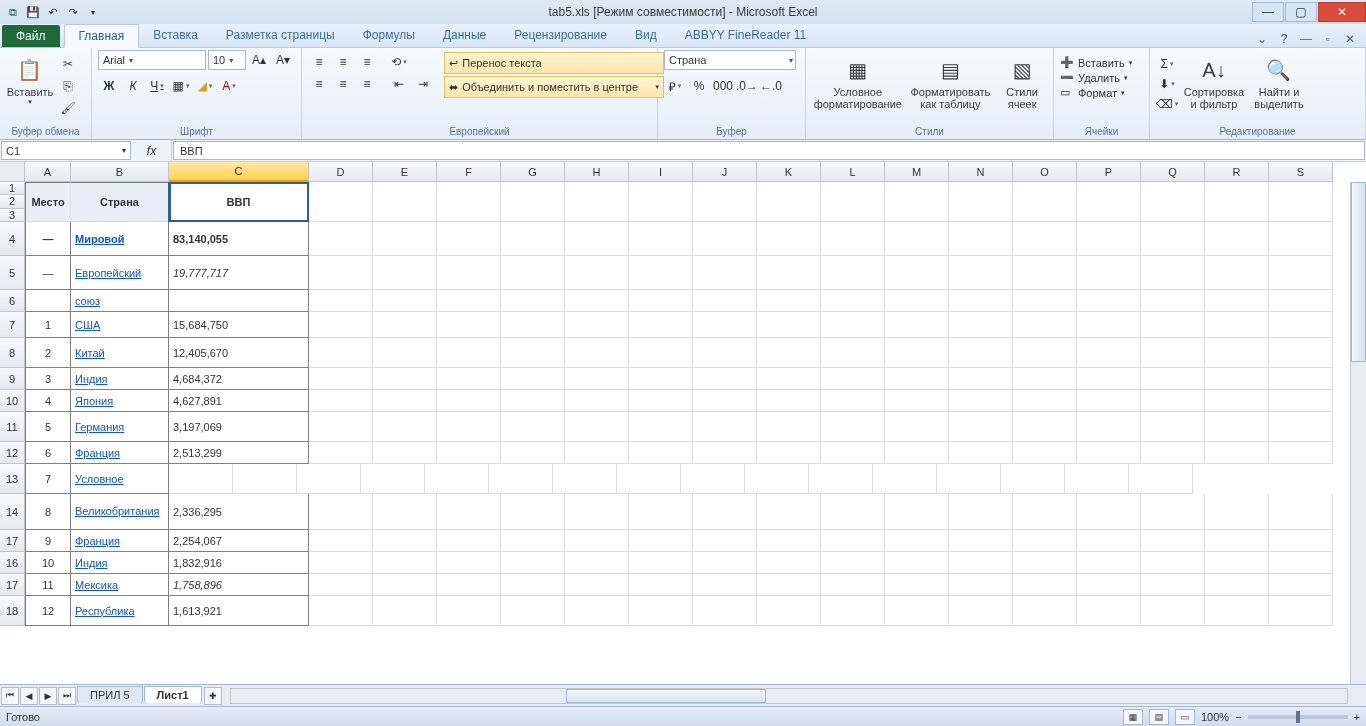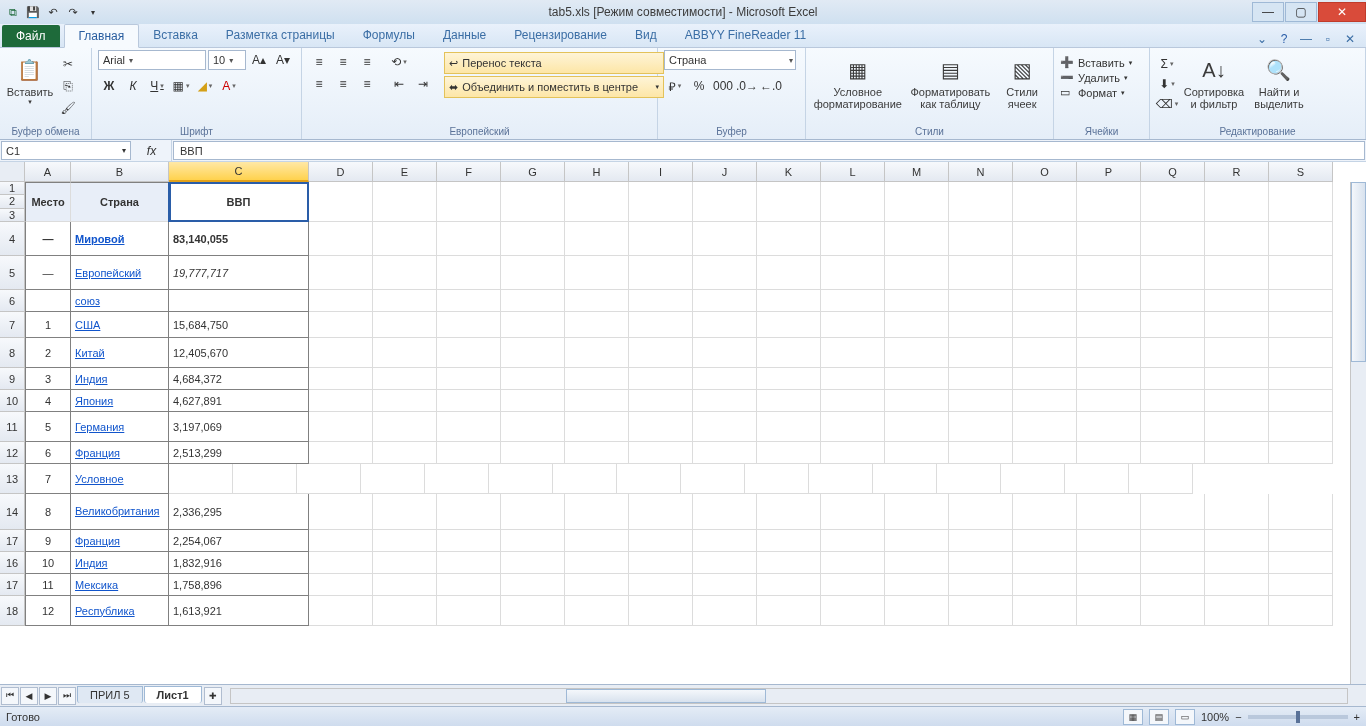--- a/index.html
+++ b/index.html
@@ -661,21 +661,21 @@
         <div class="cell " style="width: 64px; height: 22px;"></div>
         <div class="cell " style="width: 64px; height: 22px;"></div>
         <div class="cell " style="width: 64px; height: 22px;"></div>
       </div>
       <div class="grid-row">
         <div class="row-h" style="height: 22px;">17</div>
         <div class="cell center" style="width: 46px; height: 22px; border-left: 1px solid rgb(128, 128, 128); border-right: 1px solid rgb(128, 128, 128); border-bottom: 1px solid rgb(128, 128, 128);">11</div>
         <div class="cell " style="width: 98px; height: 22px; border-right: 1px solid rgb(128, 128, 128); border-bottom: 1px solid rgb(128, 128, 128);">
           <span class="link">Мексика</span>
         </div>
-        <div class="cell " style="width: 140px; height: 22px; border-right: 1px solid rgb(128, 128, 128); border-bottom: 1px solid rgb(128, 128, 128);">1,758,896</div>
+        <div class="cell " style="width: 140px; height: 22px; border-right: 1px solid rgb(128, 128, 128); border-bottom: 1px solid rgb(128, 128, 128); font-style: italic;">1,758,896</div>
         <div class="cell " style="width: 64px; height: 22px;"></div>
         <div class="cell " style="width: 64px; height: 22px;"></div>
         <div class="cell " style="width: 64px; height: 22px;"></div>
         <div class="cell " style="width: 64px; height: 22px;"></div>
         <div class="cell " style="width: 64px; height: 22px;"></div>
         <div class="cell " style="width: 64px; height: 22px;"></div>
         <div class="cell " style="width: 64px; height: 22px;"></div>
         <div class="cell " style="width: 64px; height: 22px;"></div>
         <div class="cell " style="width: 64px; height: 22px;"></div>
         <div class="cell " style="width: 64px; height: 22px;"></div>

